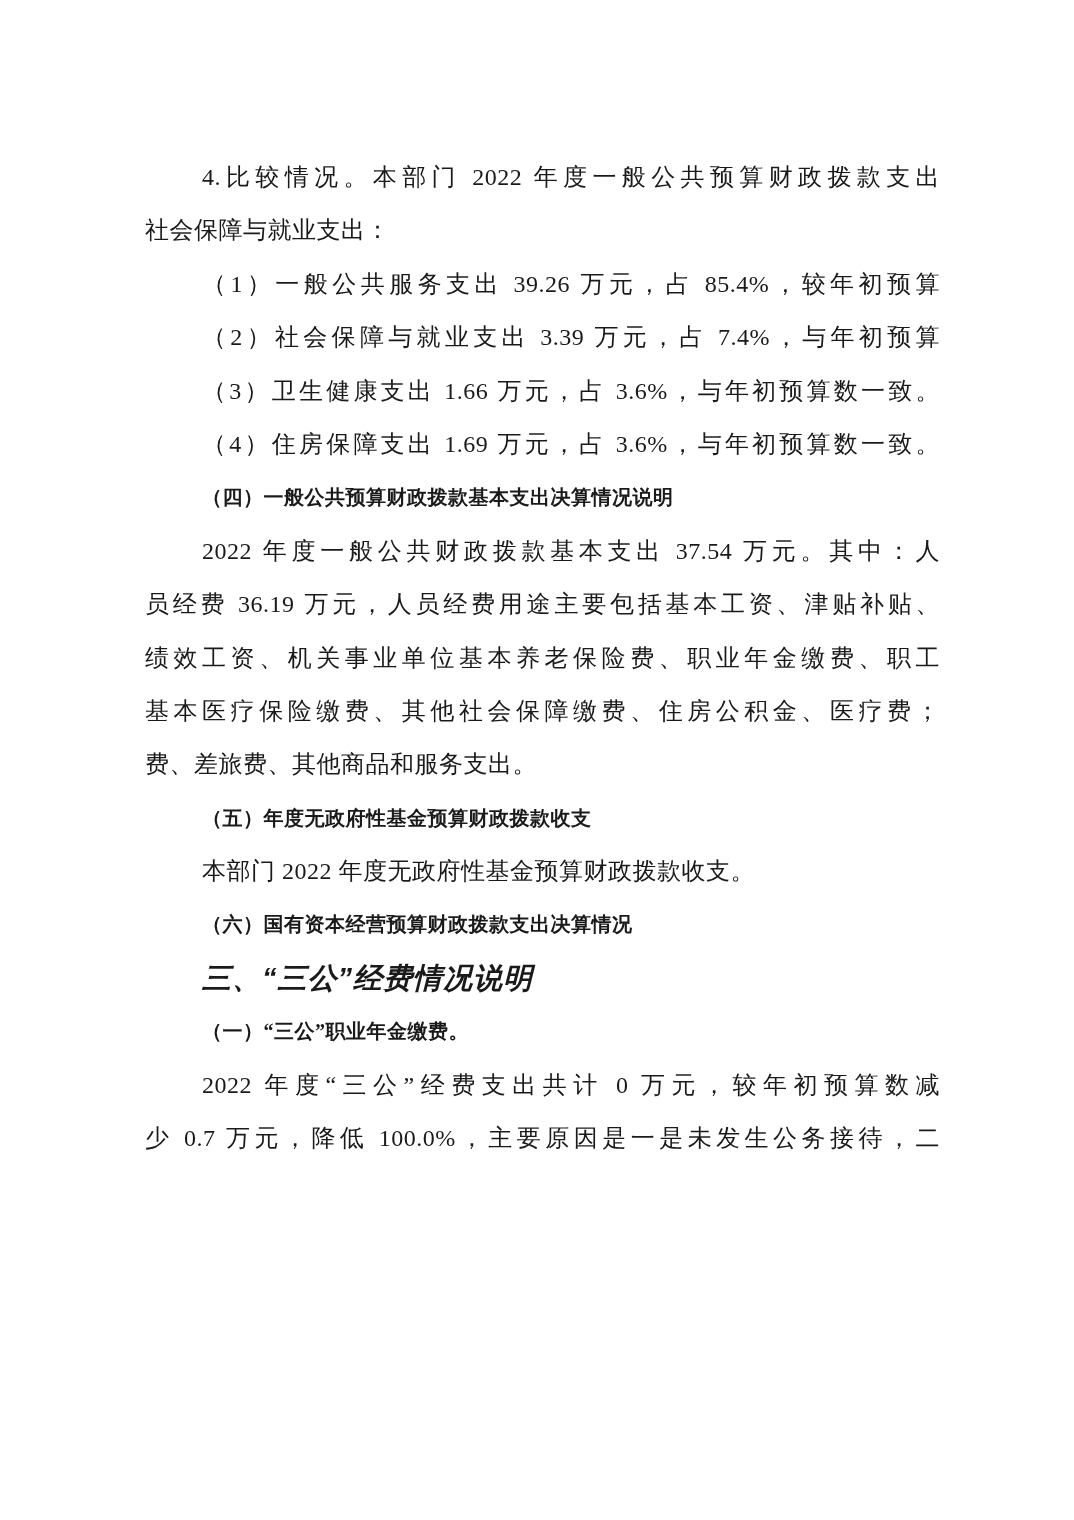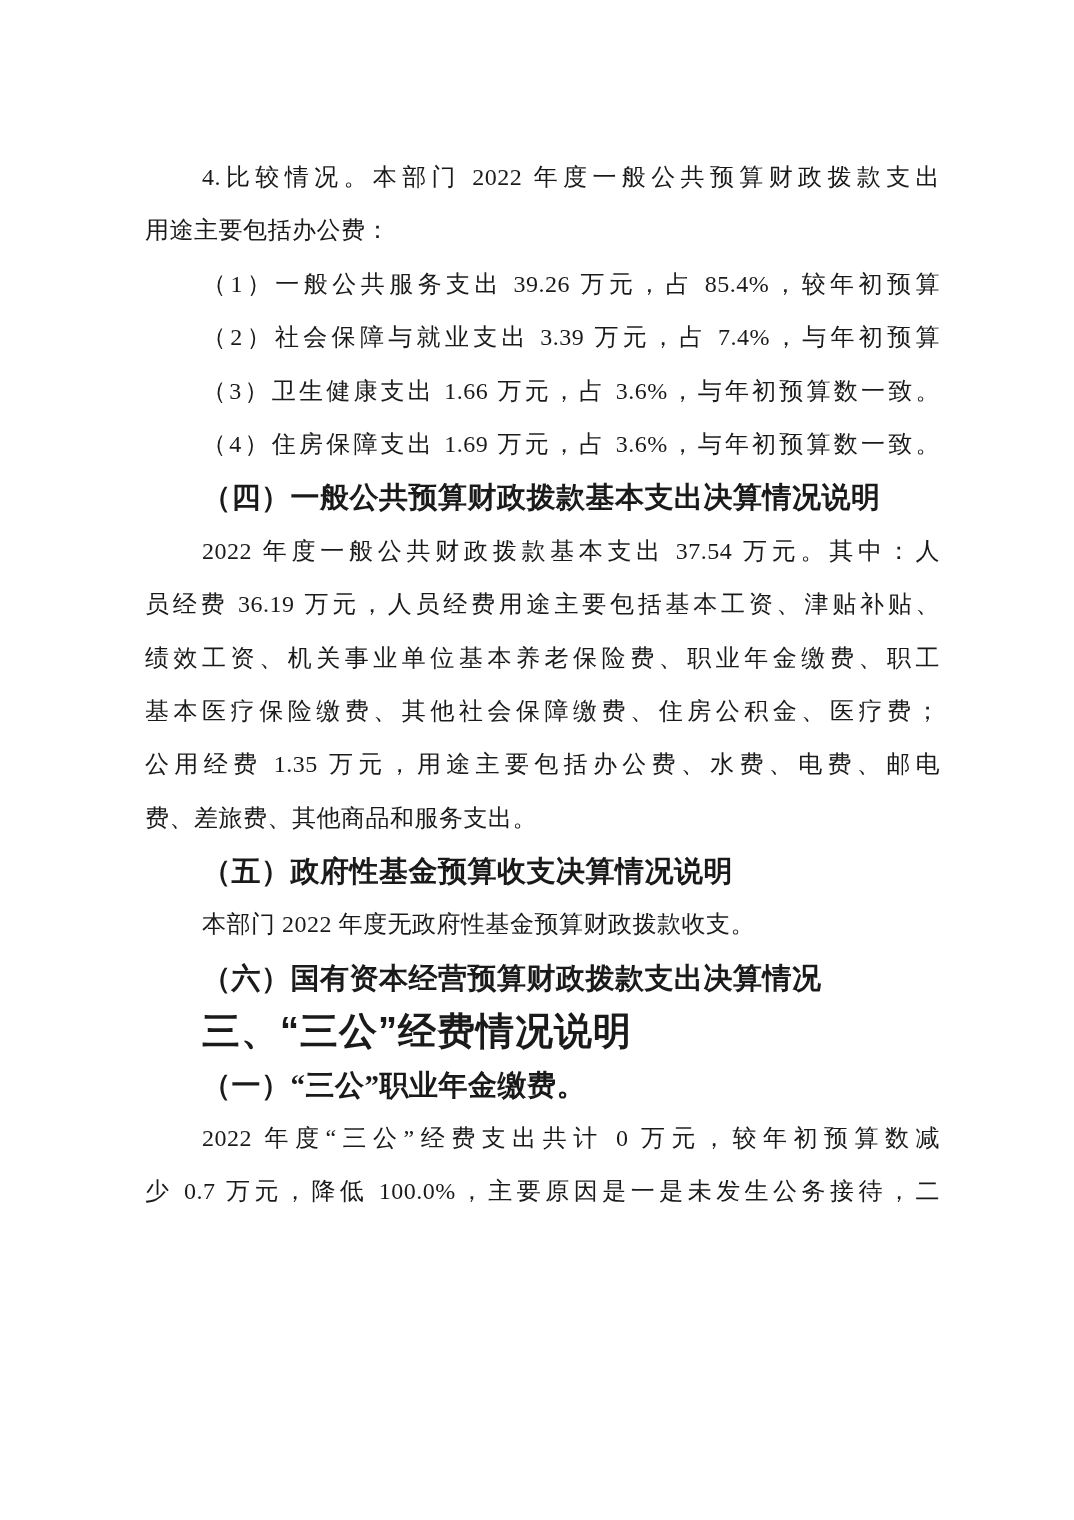--- a/index.html
+++ b/index.html
@@ -31,48 +31,48 @@
     overflow: hidden;
   }
   .just {
     text-align: justify;
     text-align-last: justify;
   }
   .ind2 { text-indent: 57px; }
   .ind2x { text-indent: 75px; }
   .hserif {
     font-weight: 700;
-    font-size: 29px;
+    font-size: 20px;
   }
   .hsans {
     font-family: "Liberation Sans", "DejaVu Sans", sans-serif;
     font-weight: 700;
-    font-size: 38px;
+    font-size: 29px;
     letter-spacing: 1px;
+    font-style: italic;
   }
 </style>
 </head>
 <body>
 
 <div class="page">
   <div class="doc-lines">
     <div class="ln ind2 just">4.比较情况。本部门 2022 年度一般公共预算财政拨款支出</div>
-    <div class="ln">用途主要包括办公费：</div>
+    <div class="ln">社会保障与就业支出：</div>
     <div class="ln ind2 just">（1）一般公共服务支出 39.26 万元，占 85.4%，较年初预算</div>
     <div class="ln ind2 just">（2）社会保障与就业支出 3.39 万元，占 7.4%，与年初预算</div>
     <div class="ln ind2 just">（3）卫生健康支出 1.66 万元，占 3.6%，与年初预算数一致。</div>
     <div class="ln ind2 just">（4）住房保障支出 1.69 万元，占 3.6%，与年初预算数一致。</div>
     <div class="ln ind2 hserif">（四）一般公共预算财政拨款基本支出决算情况说明</div>
     <div class="ln ind2 just">2022 年度一般公共财政拨款基本支出 37.54 万元。其中：人</div>
     <div class="ln just">员经费 36.19 万元，人员经费用途主要包括基本工资、津贴补贴、</div>
     <div class="ln just">绩效工资、机关事业单位基本养老保险费、职业年金缴费、职工</div>
     <div class="ln just">基本医疗保险缴费、其他社会保障缴费、住房公积金、医疗费；</div>
-    <div class="ln just">公用经费 1.35 万元，用途主要包括办公费、水费、电费、邮电</div>
     <div class="ln">费、差旅费、其他商品和服务支出。</div>
-    <div class="ln ind2 hserif">（五）政府性基金预算收支决算情况说明</div>
+    <div class="ln ind2 hserif">（五）年度无政府性基金预算财政拨款收支</div>
     <div class="ln ind2">本部门 2022 年度无政府性基金预算财政拨款收支。</div>
     <div class="ln ind2 hserif">（六）国有资本经营预算财政拨款支出决算情况</div>
     <div class="ln ind2 hsans">三、“三公”经费情况说明</div>
     <div class="ln ind2 hserif">（一）“三公”职业年金缴费。</div>
     <div class="ln ind2 just">2022 年度“三公”经费支出共计 0 万元，较年初预算数减</div>
     <div class="ln just">少 0.7 万元，降低 100.0%，主要原因是一是未发生公务接待，二</div>
   </div>
 </div>
 
 </body></html>

